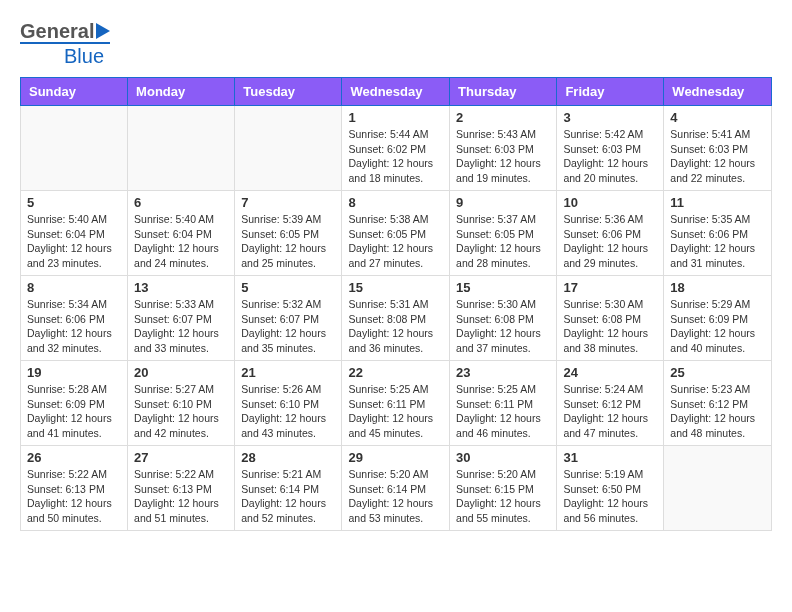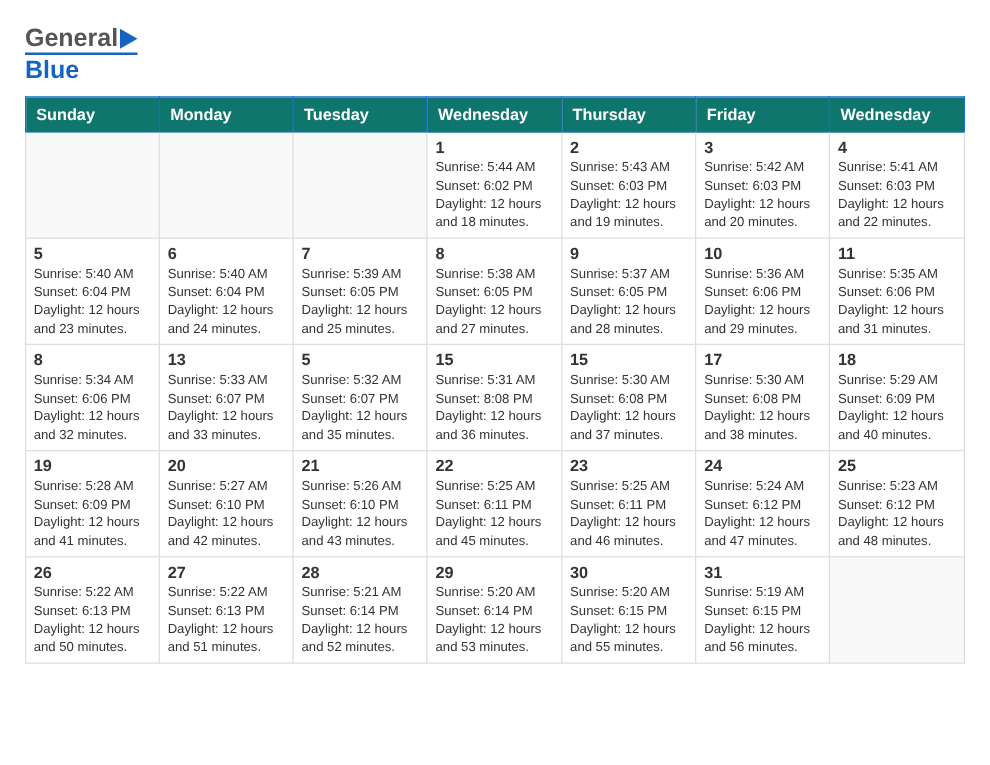--- a/index.html
+++ b/index.html
@@ -27,21 +27,21 @@
     .location {
       font-size: 16px;
       color: #333;
     }
     .calendar {
       width: 100%;
       border-collapse: collapse;
       border: 1px solid #ccc;
     }
     .calendar th {
-      background-color: #0f766e;
+      background-color: #8b5cf6;
       color: #fff;
       text-align: left;
       padding: 6px 8px;
       font-size: 13px;
       border: 1px solid #1a6ad0;
     }
     .calendar td {
       border: 1px solid #ddd;
       vertical-align: top;
       padding: 4px 6px;
@@ -86,22 +86,23 @@
       align-items: center;
     }
     .logo-row2 {
       display: flex;
       align-items: center;
       border-top: 2px solid #1565c0;
       padding-top: 1px;
     }
     .logo-blue-full {
       font-size: 20px;
-      font-weight: bold;
+      font-weight: normal;
       color: #1565c0;
+      margin-left: 44px;
     }
   </style>
 </head>
 <body>
 
 <div class="header">
   <div class="logo-wrapper">
     <div class="logo-row1">
       <span style="font-size:20px;font-weight:bold;color:#555;">General</span>
       <span class="logo-triangle"></span>
@@ -317,19 +318,19 @@
         </td>
         <td>
           <div class="day-number">30</div>
           <div class="cell-info">Sunrise: 5:20 AM
 Sunset: 6:15 PM
 Daylight: 12 hours and 55 minutes.</div>
         </td>
         <td>
           <div class="day-number">31</div>
           <div class="cell-info">Sunrise: 5:19 AM
-Sunset: 6:15 PM
+Sunset: 6:50 PM
 Daylight: 12 hours and 56 minutes.</div>
         </td>
         <td class="empty-cell"></td>
       </tr>
     </tbody>
 </table>
 
 </body></html>

